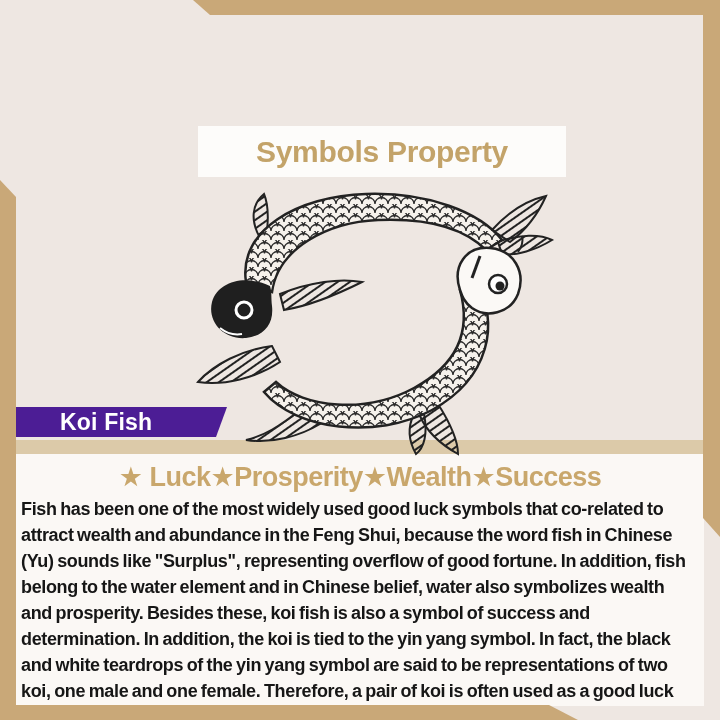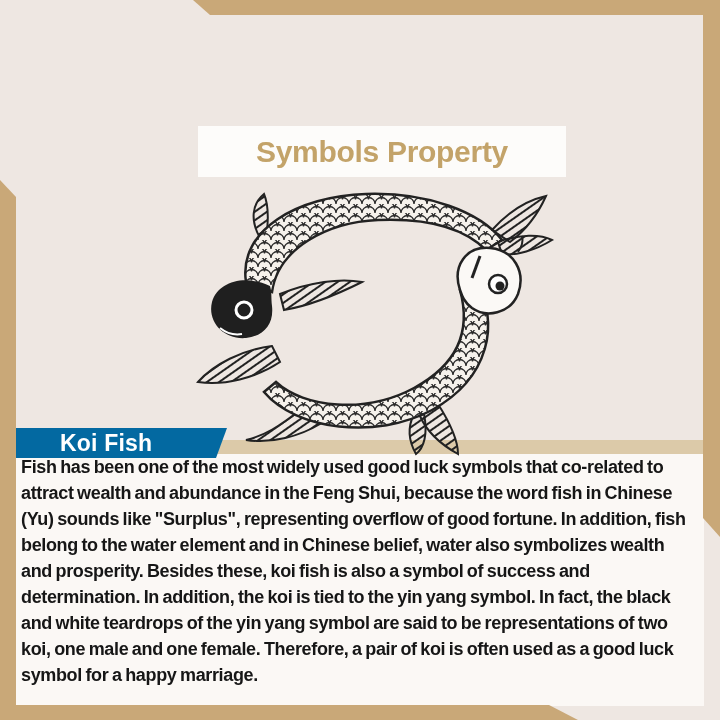--- a/index.html
+++ b/index.html
@@ -16,23 +16,23 @@
   
   .title-banner{position:absolute;left:150px;top:126px;width:368px;height:51px;background:#fdfcfa;
       z-index:4;display:flex;align-items:center;justify-content:center;margin-left:48px;}
   .title-banner span{font-size:30px;font-weight:700;color:#c3a369;letter-spacing:-0.3px;}
 
   
   .mid-section{position:absolute;left:0;top:177px;width:720px;height:277px;background:#eee7e2;z-index:1;}
   .koi-illustration{position:absolute;left:180px;top:186px;width:380px;height:270px;z-index:3;}
 
   
-  .koi-label{position:absolute;left:13px;top:407px;width:214px;height:30px;background:#0369a1;z-index:4;
+  .koi-label{position:absolute;left:13px;top:407px;width:214px;height:30px;background:#4c1d95;z-index:4;
       clip-path:polygon(0 0,100% 0,calc(100% - 11px) 100%,0 100%);
-      display:flex;align-items:center;margin-top:21px;}
+      display:flex;align-items:center;}
   .koi-label span{color:#ffffff;font-weight:700;font-size:23px;padding-left:47px;letter-spacing:0.2px;}
   .divider-strip{position:absolute;left:16px;top:440px;width:687px;height:14px;background:#dccaa9;z-index:2;}
 
   
   .content-section{position:absolute;left:16px;top:454px;width:688px;height:252px;background:#fbf8f5;z-index:2;}
   .headline{margin:7px 0 3px 0;text-align:center;font-size:27px;font-weight:700;
       color:#c9a76c;letter-spacing:-0.5px;font-family:"Liberation Sans","DejaVu Sans",sans-serif;}
   .paragraph{margin:0 8px 0 5px;padding:0;color:#161616;font-size:18px;line-height:26px;
       font-weight:700;letter-spacing:-0.35px;word-spacing:-1.1px;text-align:left;}
 
@@ -96,20 +96,21 @@
     <path d="M338,66 Q344,58 342,50" stroke="#222" stroke-width="2" fill="none"></path>
   </svg>
 
   <div class="koi-label">
     <span>Koi Fish</span>
   </div>
 
   <div class="divider-strip"></div>
 
   <div class="content-section">
+    <div class="headline">★ Luck★Prosperity★Wealth★Success</div>
     <div class="paragraph">Fish has been one of the most widely used good luck symbols that co-related to attract wealth and abundance in the Feng Shui, because the word fish in Chinese (Yu) sounds like "Surplus", representing overflow of good fortune. In addition, fish belong to the water element and in Chinese belief, water also symbolizes wealth and prosperity. Besides these, koi fish is also a symbol of success and determination. In addition, the koi is tied to the yin yang symbol. In fact, the black and white teardrops of the yin yang symbol are said to be representations of two koi, one male and one female. Therefore, a pair of koi is often used as a good luck symbol for a happy marriage.</div>
   </div>
 
   <div class="frame">
     <div class="frame-top"></div>
     <div class="frame-right"></div>
     <div class="frame-left"></div>
     <div class="frame-bottom"></div>
   </div>
 

